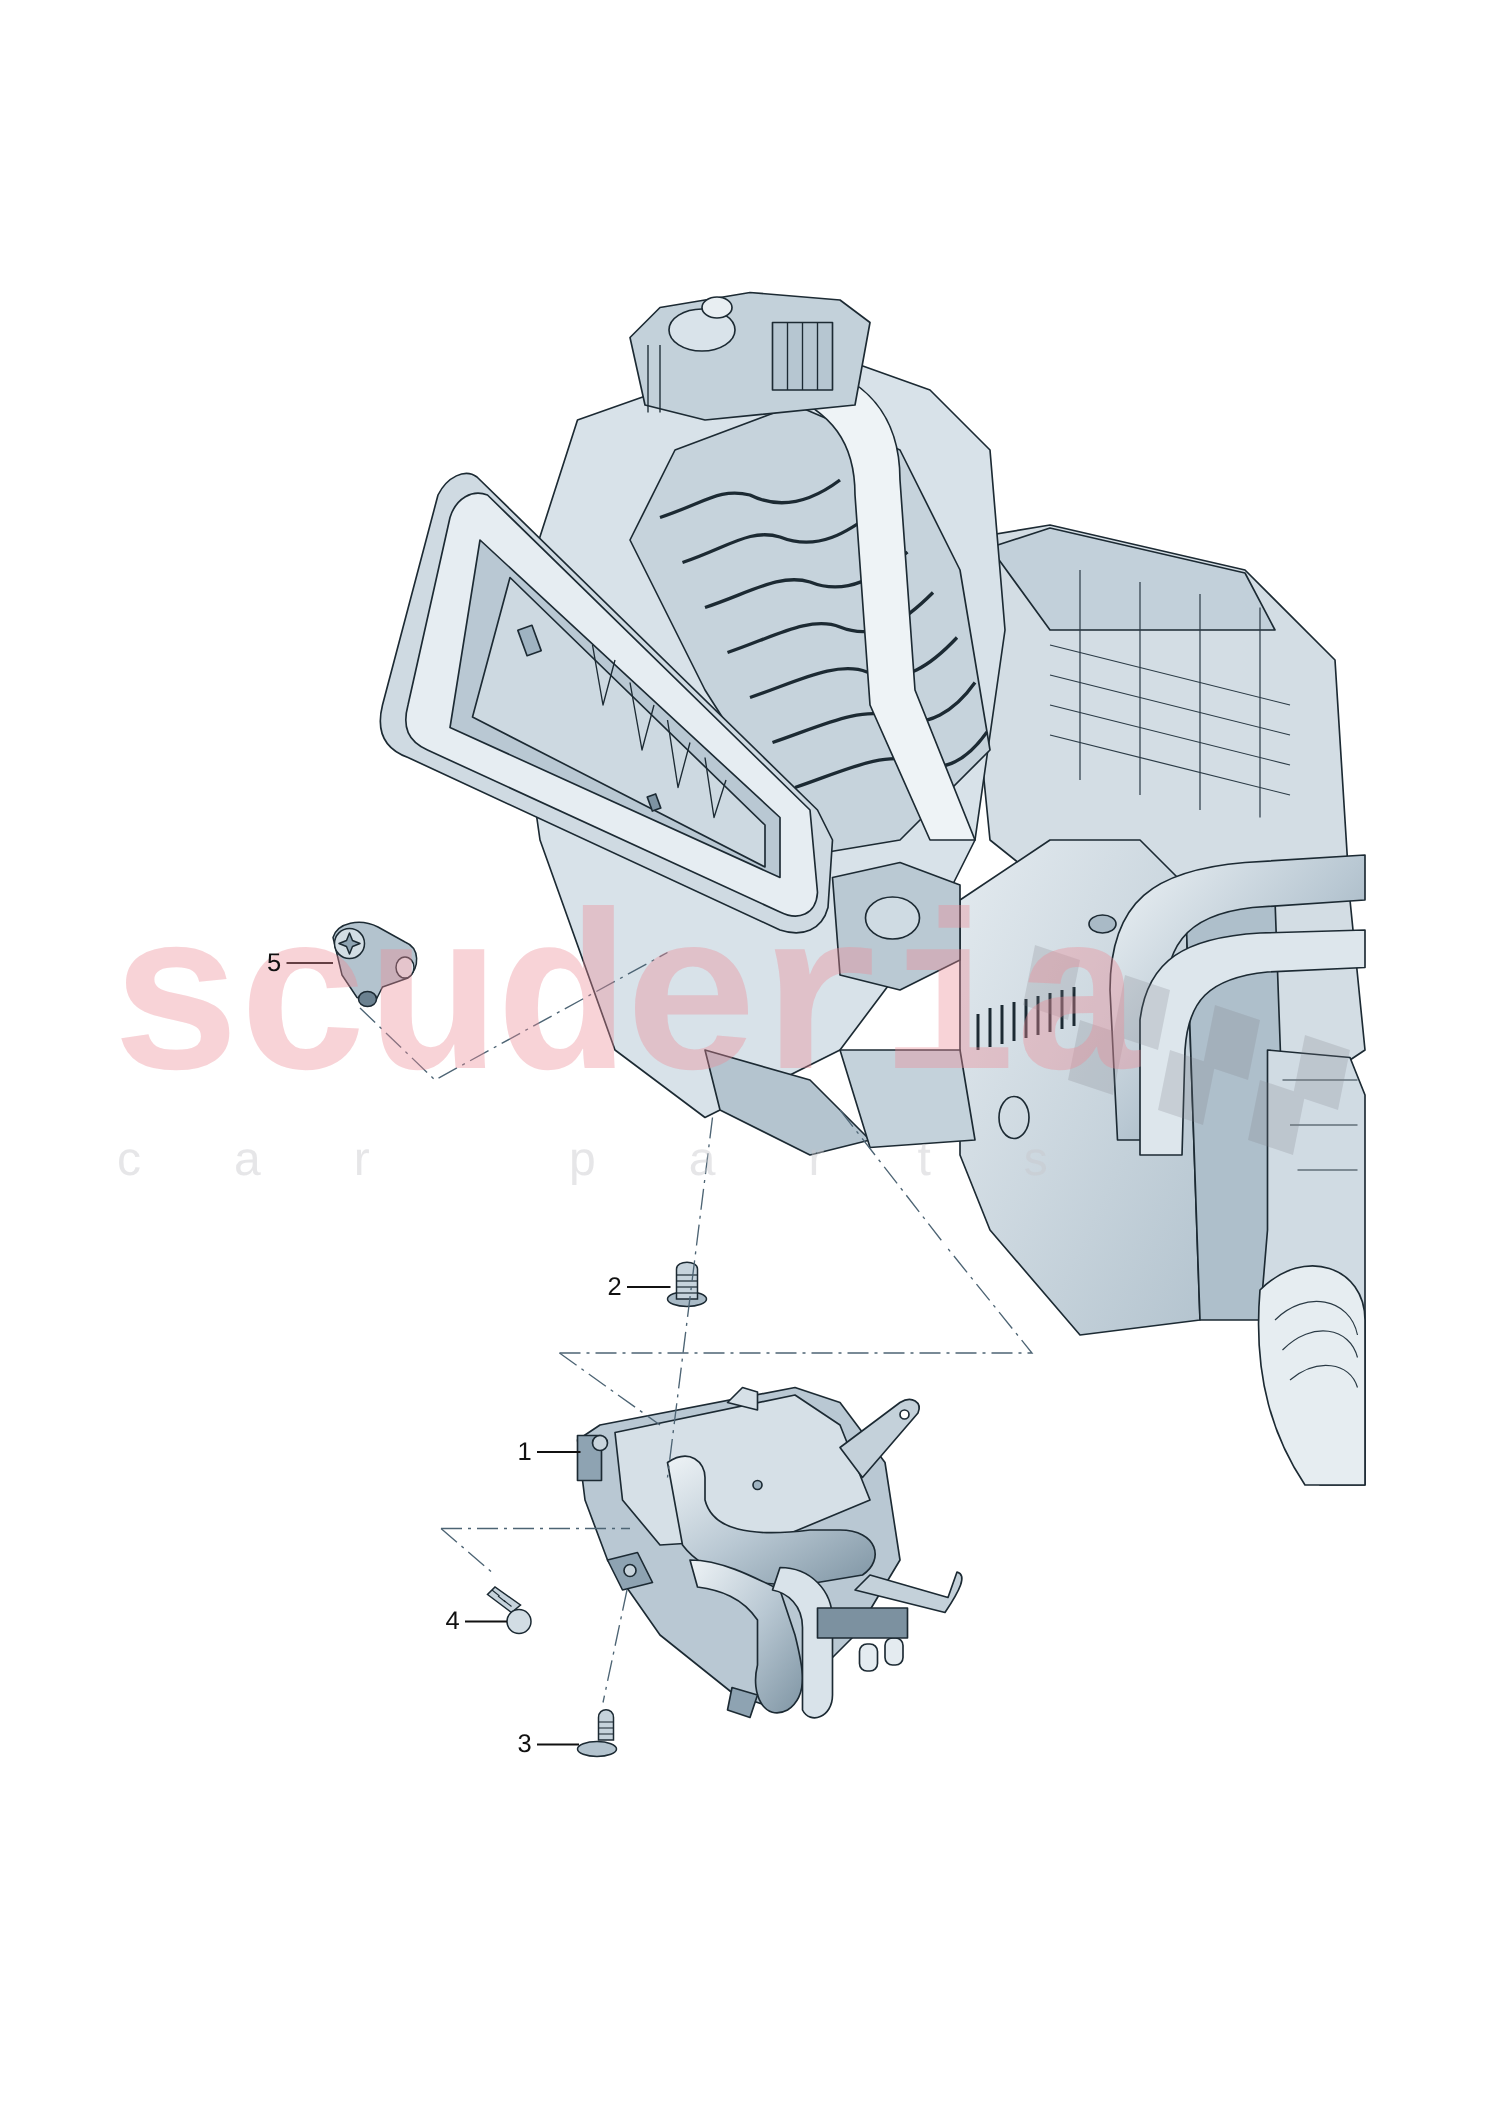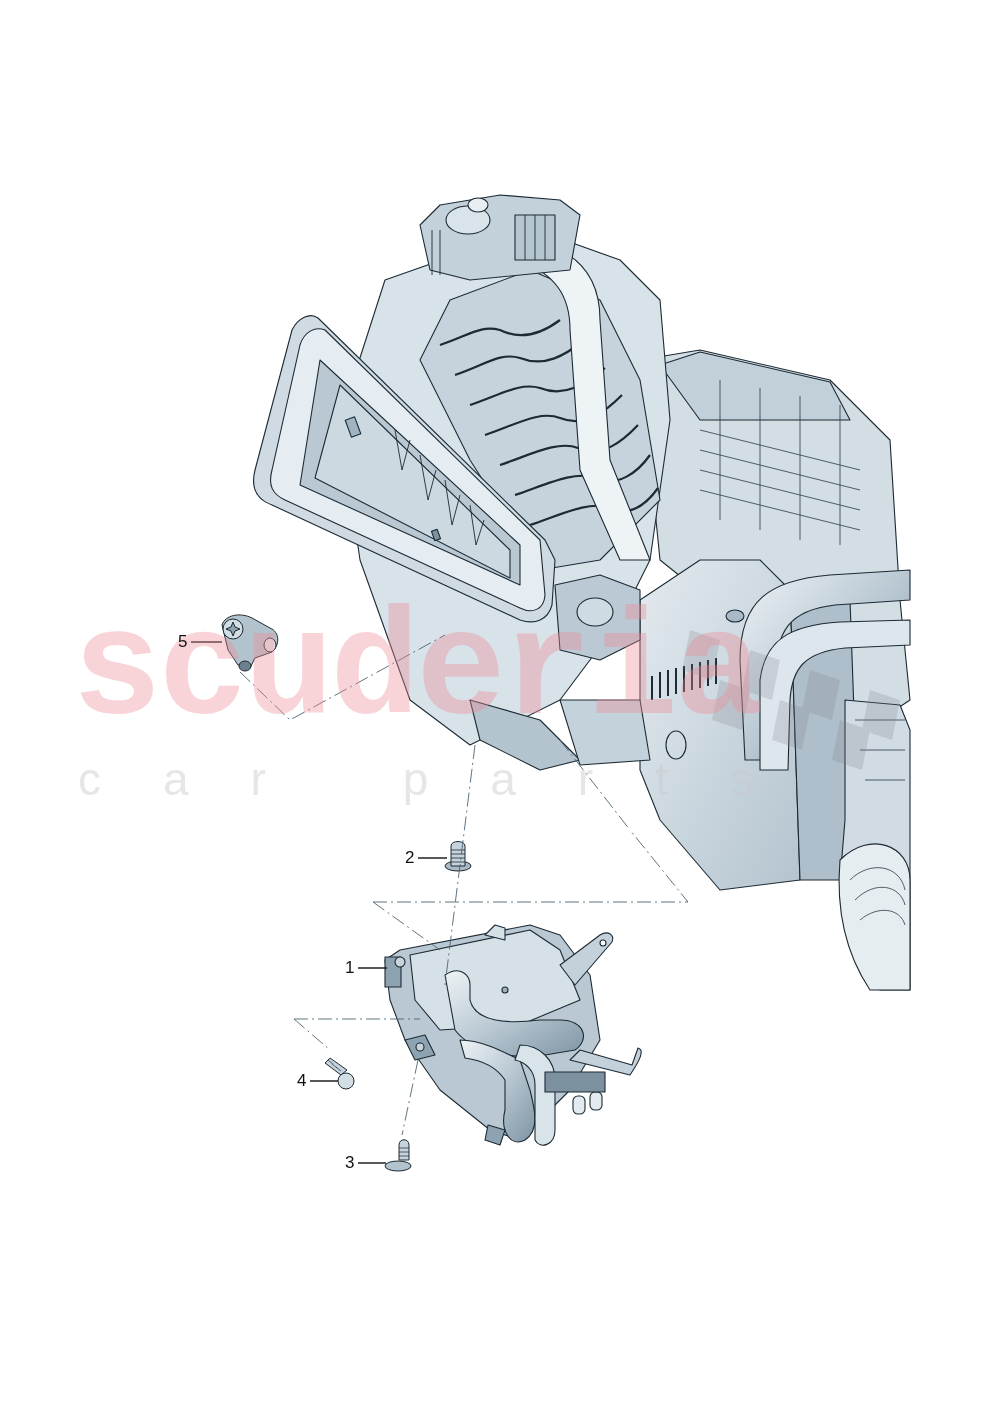--- a/index.html
+++ b/index.html
@@ -5,21 +5,21 @@
   html, body { margin: 0; padding: 0; background: #ffffff; }
   body { width: 992px; height: 1403px; position: relative; overflow: hidden;
          font-family: "Liberation Sans", sans-serif; }
   .canvas { position: absolute; left: 0; top: 0; width: 992px; height: 1403px; }
   .callout { position: absolute; font-family: "Liberation Sans", sans-serif;
              font-size: 17px; color: #111; line-height: 1; }
   .watermark-main { position: absolute; left: 72px; top: 598px; font-family: Liberation Mono, monospace;
              font-weight: bold; font-size: 150px; letter-spacing: -4px; color: rgba(236,140,150,0.38);
              line-height: 1; }
   .watermark-sub { position: absolute; left: 78px; top: 756px; font-family: "Liberation Sans", sans-serif;
-             font-size: 46px; letter-spacing: 62px; color: rgba(200,200,205,0.45); line-height: 1; }
+             font-size: 32px; letter-spacing: 62px; color: rgba(200,200,205,0.45); line-height: 1; }
 </style>
 </head>
 <body>
 
 <svg class="canvas" viewBox="0 0 992 1403" xmlns="http://www.w3.org/2000/svg">
   <defs>
     <linearGradient id="pipeGrad" x1="0" y1="0" x2="1" y2="1">
       <stop offset="0" stop-color="#eef3f6"></stop>
       <stop offset="0.5" stop-color="#b9c8d3"></stop>
       <stop offset="1" stop-color="#7f95a4"></stop>

